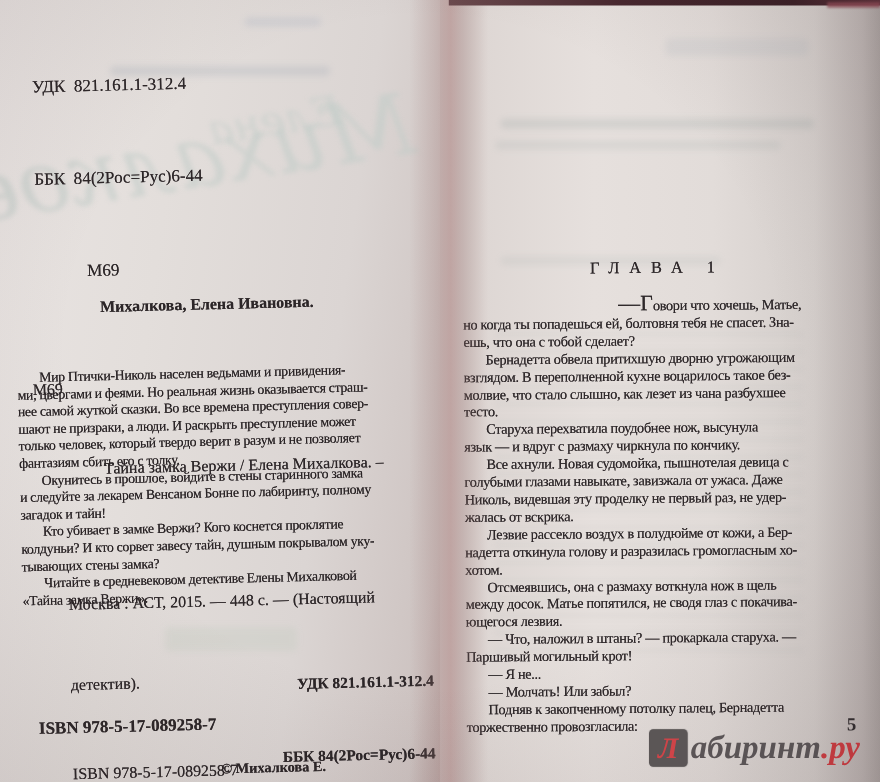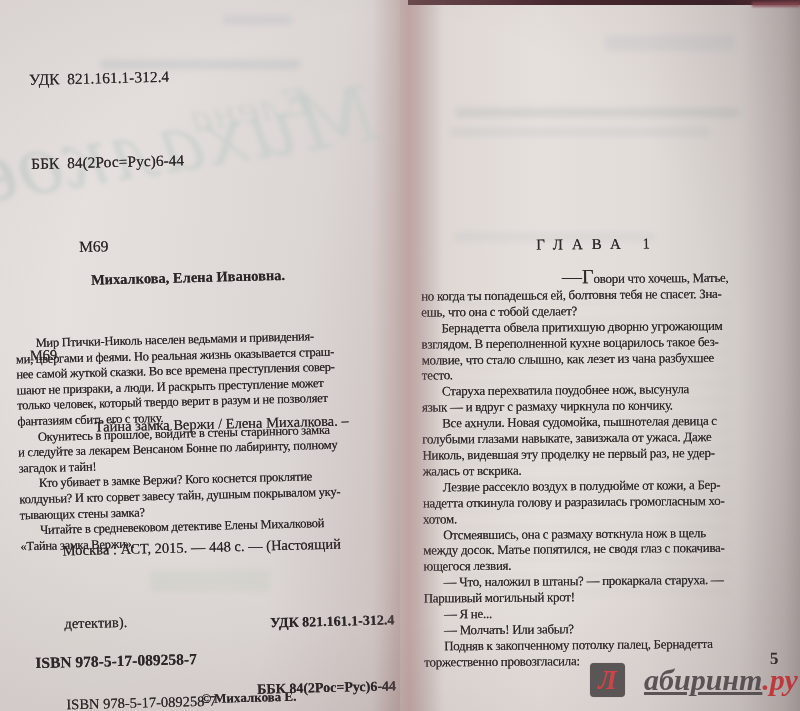--- a/index.html
+++ b/index.html
@@ -77,21 +77,21 @@
   .opening-initial{font-size:20px;letter-spacing:0;}
   .pagenum{position:absolute;left:770px;top:649px;font-size:17px;font-weight:bold;
      color:#332d2f;z-index:6;transform:rotate(-1deg);}
 
   
   .watermark{position:absolute;left:590px;top:663px;z-index:5;display:flex;align-items:center;
      opacity:.88;font-family:"Liberation Serif","DejaVu Serif",serif;font-style:italic;font-weight:bold;}
   .wm-box{width:35px;height:34px;background:#4a4546;border-radius:4px;display:flex;
      align-items:center;justify-content:center;box-shadow:0 0 1px rgba(0,0,0,.4);}
   .wm-l{color:#cd3136;font-size:27px;font-style:italic;line-height:1;}
-  .wm-name{color:#4a4446;font-size:30px;margin-left:19px;letter-spacing:0;text-decoration:underline;}
+  .wm-name{color:#4a4446;font-size:30px;margin-left:3px;letter-spacing:0;}
   .wm-suffix{color:#c02a30;font-size:30px;}
 </style>
 </head>
 <body>
 
 <div class="photo">
 
   <div class="page page-left"></div>
   <div class="page page-right"></div>
 

